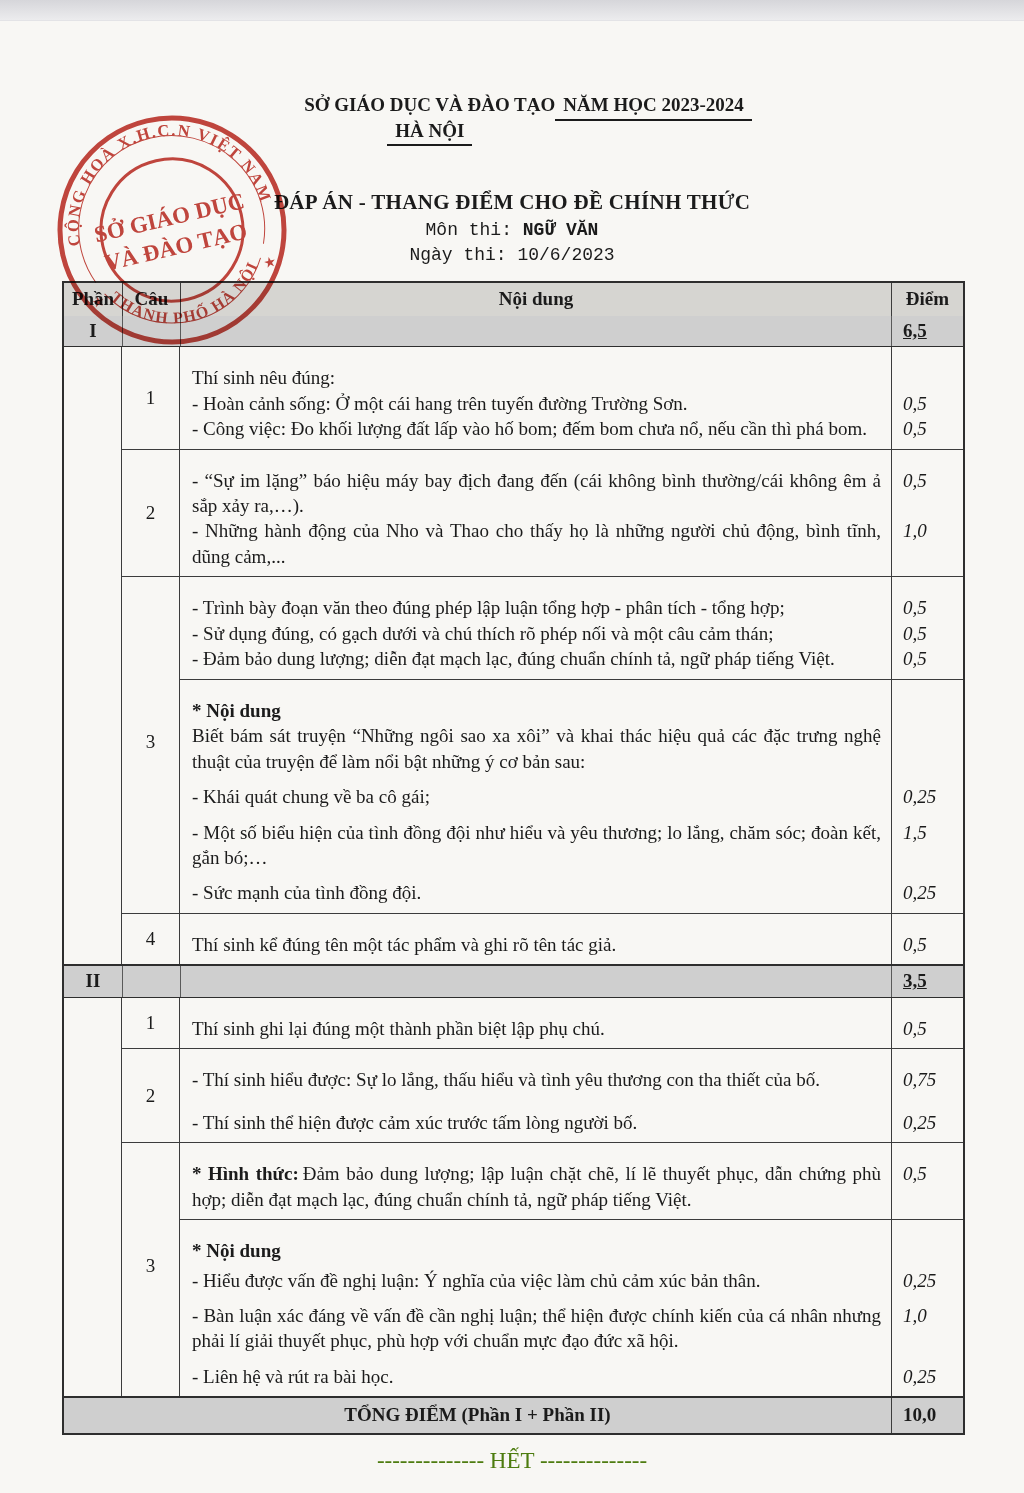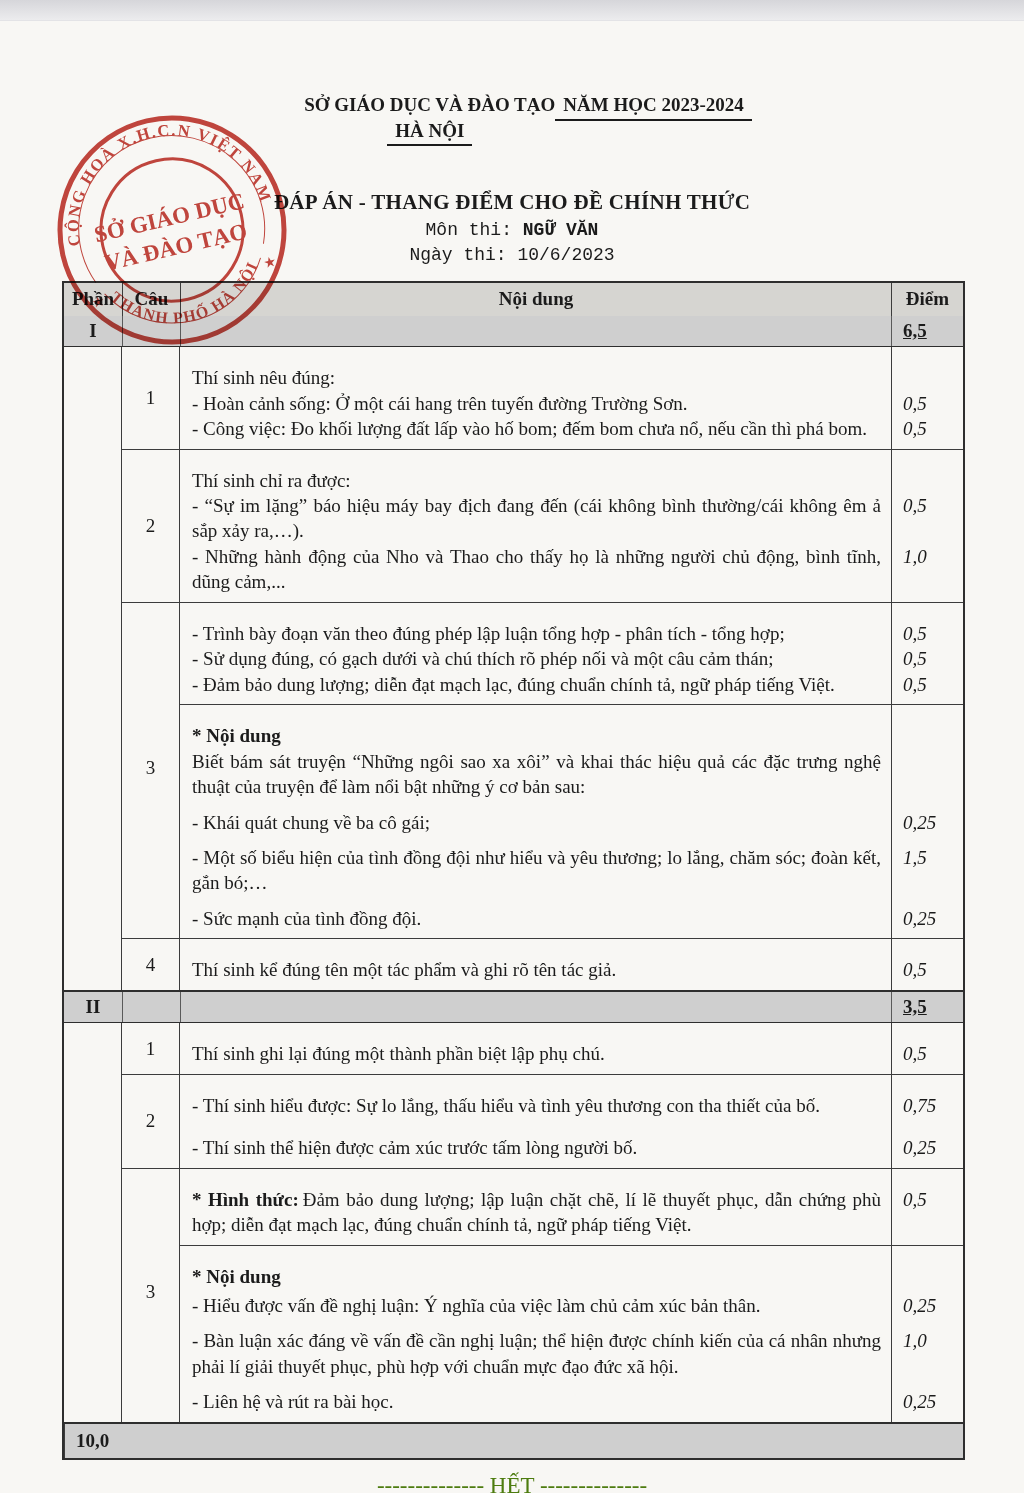--- a/index.html
+++ b/index.html
@@ -194,24 +194,20 @@
           </div>
         </div>
 
         <div class="qrow">
           <div class="q-cau">
             <span>2</span>
           </div>
           <div>
             <div class="block">
               <div class="line">
-                <div class="txt">Thí sinh chỉ ra được:</div>
-                <div class="pt"></div>
-              </div>
-              <div class="line">
                 <div class="txt">- “Sự im lặng” báo hiệu máy bay địch đang đến (cái không bình thường/cái không êm ả sắp xảy ra,…).</div>
                 <div class="pt">0,5</div>
               </div>
               <div class="line">
                 <div class="txt">- Những hành động của Nho và Thao cho thấy họ là những người chủ động, bình tĩnh, dũng cảm,...</div>
                 <div class="pt">1,0</div>
               </div>
             </div>
           </div>
         </div>
@@ -351,20 +347,21 @@
                 <div class="pt">0,25</div>
               </div>
             </div>
           </div>
         </div>
 
       </div>
     </div>
 
     <div class="total-row">
+      <div class="total-label">TỔNG ĐIỂM (Phần I + Phần II)</div>
       <div class="total-score">10,0</div>
     </div>
 
   </div>
 
   <div class="end-mark">-------------- HẾT --------------</div>
 
 </div>
 
 </body></html>

